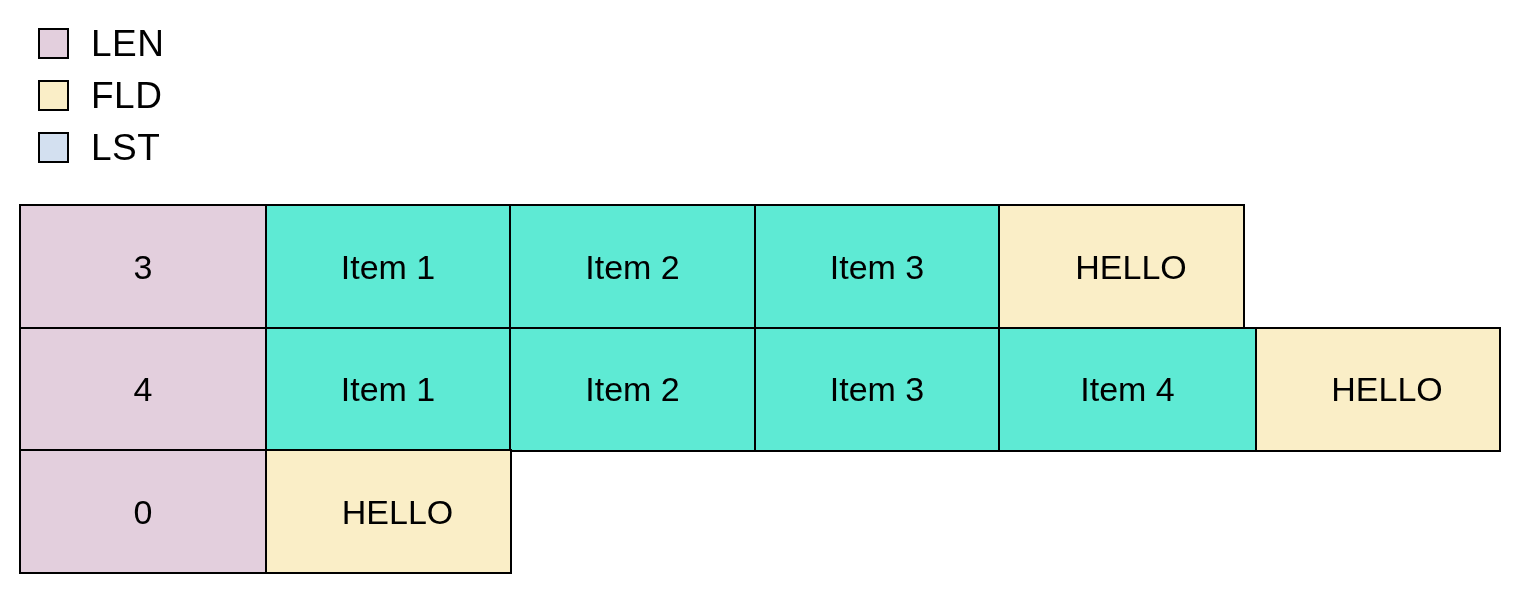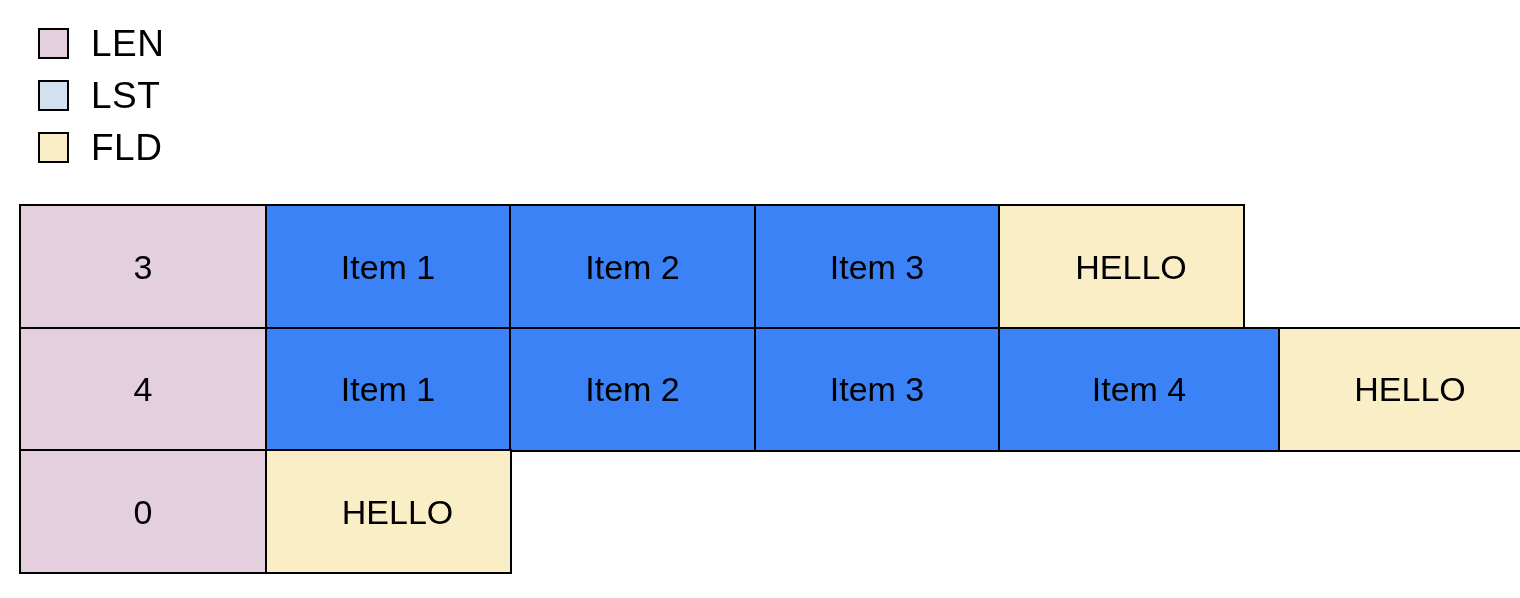--- a/index.html
+++ b/index.html
@@ -64,53 +64,53 @@
     align-items: center;
     justify-content: center;
     font-size: 34px;
     line-height: 34px;
     white-space: nowrap;
     overflow: hidden;
   }
   .cell:first-child { margin-left: 0; }
 
   .cell.len { background: #e3cfdd; }
-  .cell.lst { background: #3b82f6; }
+  .cell.lst { background: #5eead4; }
   .cell.fld { background: #faeec7; padding-left: 19px; }
 </style>
 </head>
 <body>
 
 <div id="legend">
     <div class="legend-row">
       <span class="legend-swatch" style="background: rgb(227, 207, 221);"></span>
       <span class="legend-label">LEN</span>
     </div>
     <div class="legend-row">
+      <span class="legend-swatch" style="background: rgb(250, 238, 199);"></span>
+      <span class="legend-label">FLD</span>
+    </div>
+    <div class="legend-row">
       <span class="legend-swatch" style="background: rgb(211, 224, 240);"></span>
       <span class="legend-label">LST</span>
-    </div>
-    <div class="legend-row">
-      <span class="legend-swatch" style="background: rgb(250, 238, 199);"></span>
-      <span class="legend-label">FLD</span>
     </div>
   </div>
 <div id="table">
     <div class="trow">
       <div class="cell len" style="width: 248px;">3</div>
       <div class="cell lst" style="width: 247px;">Item 1</div>
       <div class="cell lst" style="width: 247px;">Item 2</div>
       <div class="cell lst" style="width: 247px;">Item 3</div>
       <div class="cell fld" style="width: 247px;">HELLO</div>
     </div>
     <div class="trow">
       <div class="cell len" style="width: 248px;">4</div>
       <div class="cell lst" style="width: 247px;">Item 1</div>
       <div class="cell lst" style="width: 247px;">Item 2</div>
       <div class="cell lst" style="width: 247px;">Item 3</div>
-      <div class="cell lst" style="width: 282px;">Item 4</div>
+      <div class="cell lst" style="width: 259px;">Item 4</div>
       <div class="cell fld" style="width: 246px;">HELLO</div>
     </div>
     <div class="trow">
       <div class="cell len" style="width: 248px;">0</div>
       <div class="cell fld" style="width: 247px;">HELLO</div>
     </div>
   </div>
 
 </body></html>

